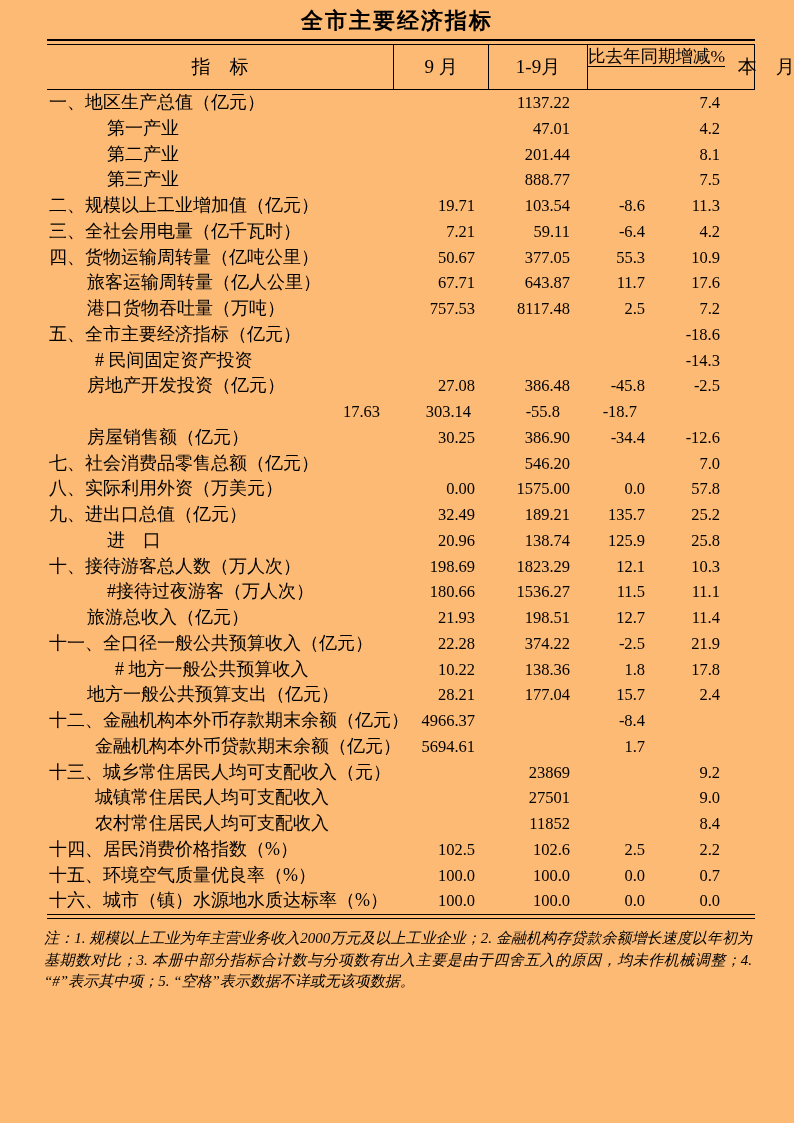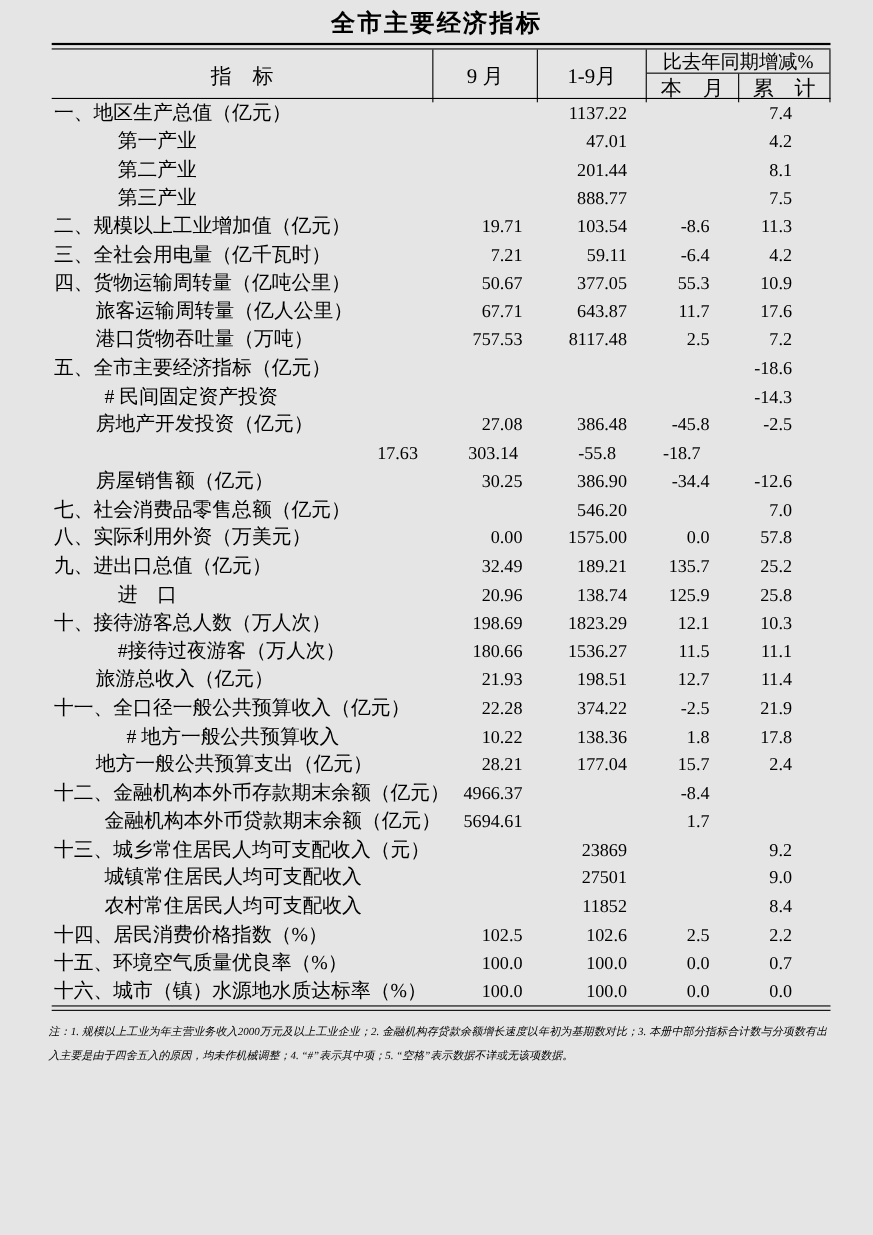--- a/index.html
+++ b/index.html
@@ -1,56 +1,56 @@
 <!DOCTYPE html>
 <html><head>
 <meta charset="utf-8">
 <style>
   html,body{margin:0;padding:0}
   body{
     width:794px;height:1123px;background:#ffffff;color:#000;
     font-family:"Liberation Serif","DejaVu Serif",serif;
     overflow:hidden;position:relative;
   }
-  .page{position:absolute;inset:0;background:#e5e5e5}
+  .page{position:absolute;inset:0;background:#fdba74}
   .doc-title{
     margin:6px 0 0;text-align:center;font-size:22px;line-height:30px;
     font-weight:bold;letter-spacing:2px;
     font-family:"Liberation Sans","DejaVu Sans",sans-serif;
   }
   .tbl{margin:3px 0 0 47px;width:708px}
   .rule-top{height:6px;box-sizing:border-box;border-top:2.2px solid #000;border-bottom:1.3px solid #000}
   .rule-bottom{height:5px;box-sizing:border-box;border-top:1.3px solid #000;border-bottom:1.3px solid #000}
   .thead{
     display:grid;grid-template-columns:346px 95px 99px 168px;
     height:44px;border-bottom:1.5px solid #000;
   }
   .hcell{display:flex;align-items:center;justify-content:center;font-size:19px;white-space:nowrap}
   .hsep{border-left:1.5px solid #000}
-  .hgrp{border-left:1.5px solid #000;border-right:1.5px solid #000;display:flex;flex-direction:column}
+  .hgrp{border-left:1.5px solid #000;border-right:1.5px solid #000;display:flex;flex-direction:row}
   .hgrp-top{height:21px;border-bottom:1.2px solid #000;display:flex;align-items:center;justify-content:center;font-size:17.5px;white-space:nowrap}
   .hgrp-bot{flex:1;display:grid;grid-template-columns:83.5px 1fr}
   .hgrp-bot .hcell{font-size:19px}
   .hdiv{border-right:1.2px solid #000}
   .tbody{width:708px}
   .row{display:grid;grid-template-columns:346px 95px 99px 85px 83px;height:25.75px;line-height:25.75px}
   .cell{white-space:nowrap;overflow:visible}
   .label{font-size:18px}
   .num{text-align:right;font-size:16.5px}
   .n1{padding-right:13px}
   .n2{padding-right:17px}
   .n3{padding-right:27px}
   .n4{padding-right:35px}
   .ind0{padding-left:2px}
   .ind1{padding-left:40px}
   .ind2{padding-left:48px}
   .ind3{padding-left:60px}
   .ind4{padding-left:68px}
   .notes{
-    margin:9px 42px 0 44px;font-size:10px;line-height:21.5px;
+    margin:9px 42px 0 44px;font-size:15px;line-height:21.5px;
     font-style:italic;text-align:justify;
   }
 </style>
 </head>
 <body>
 
 <div class="page">
 
   <h1 class="doc-title">全市主要经济指标</h1>
 

